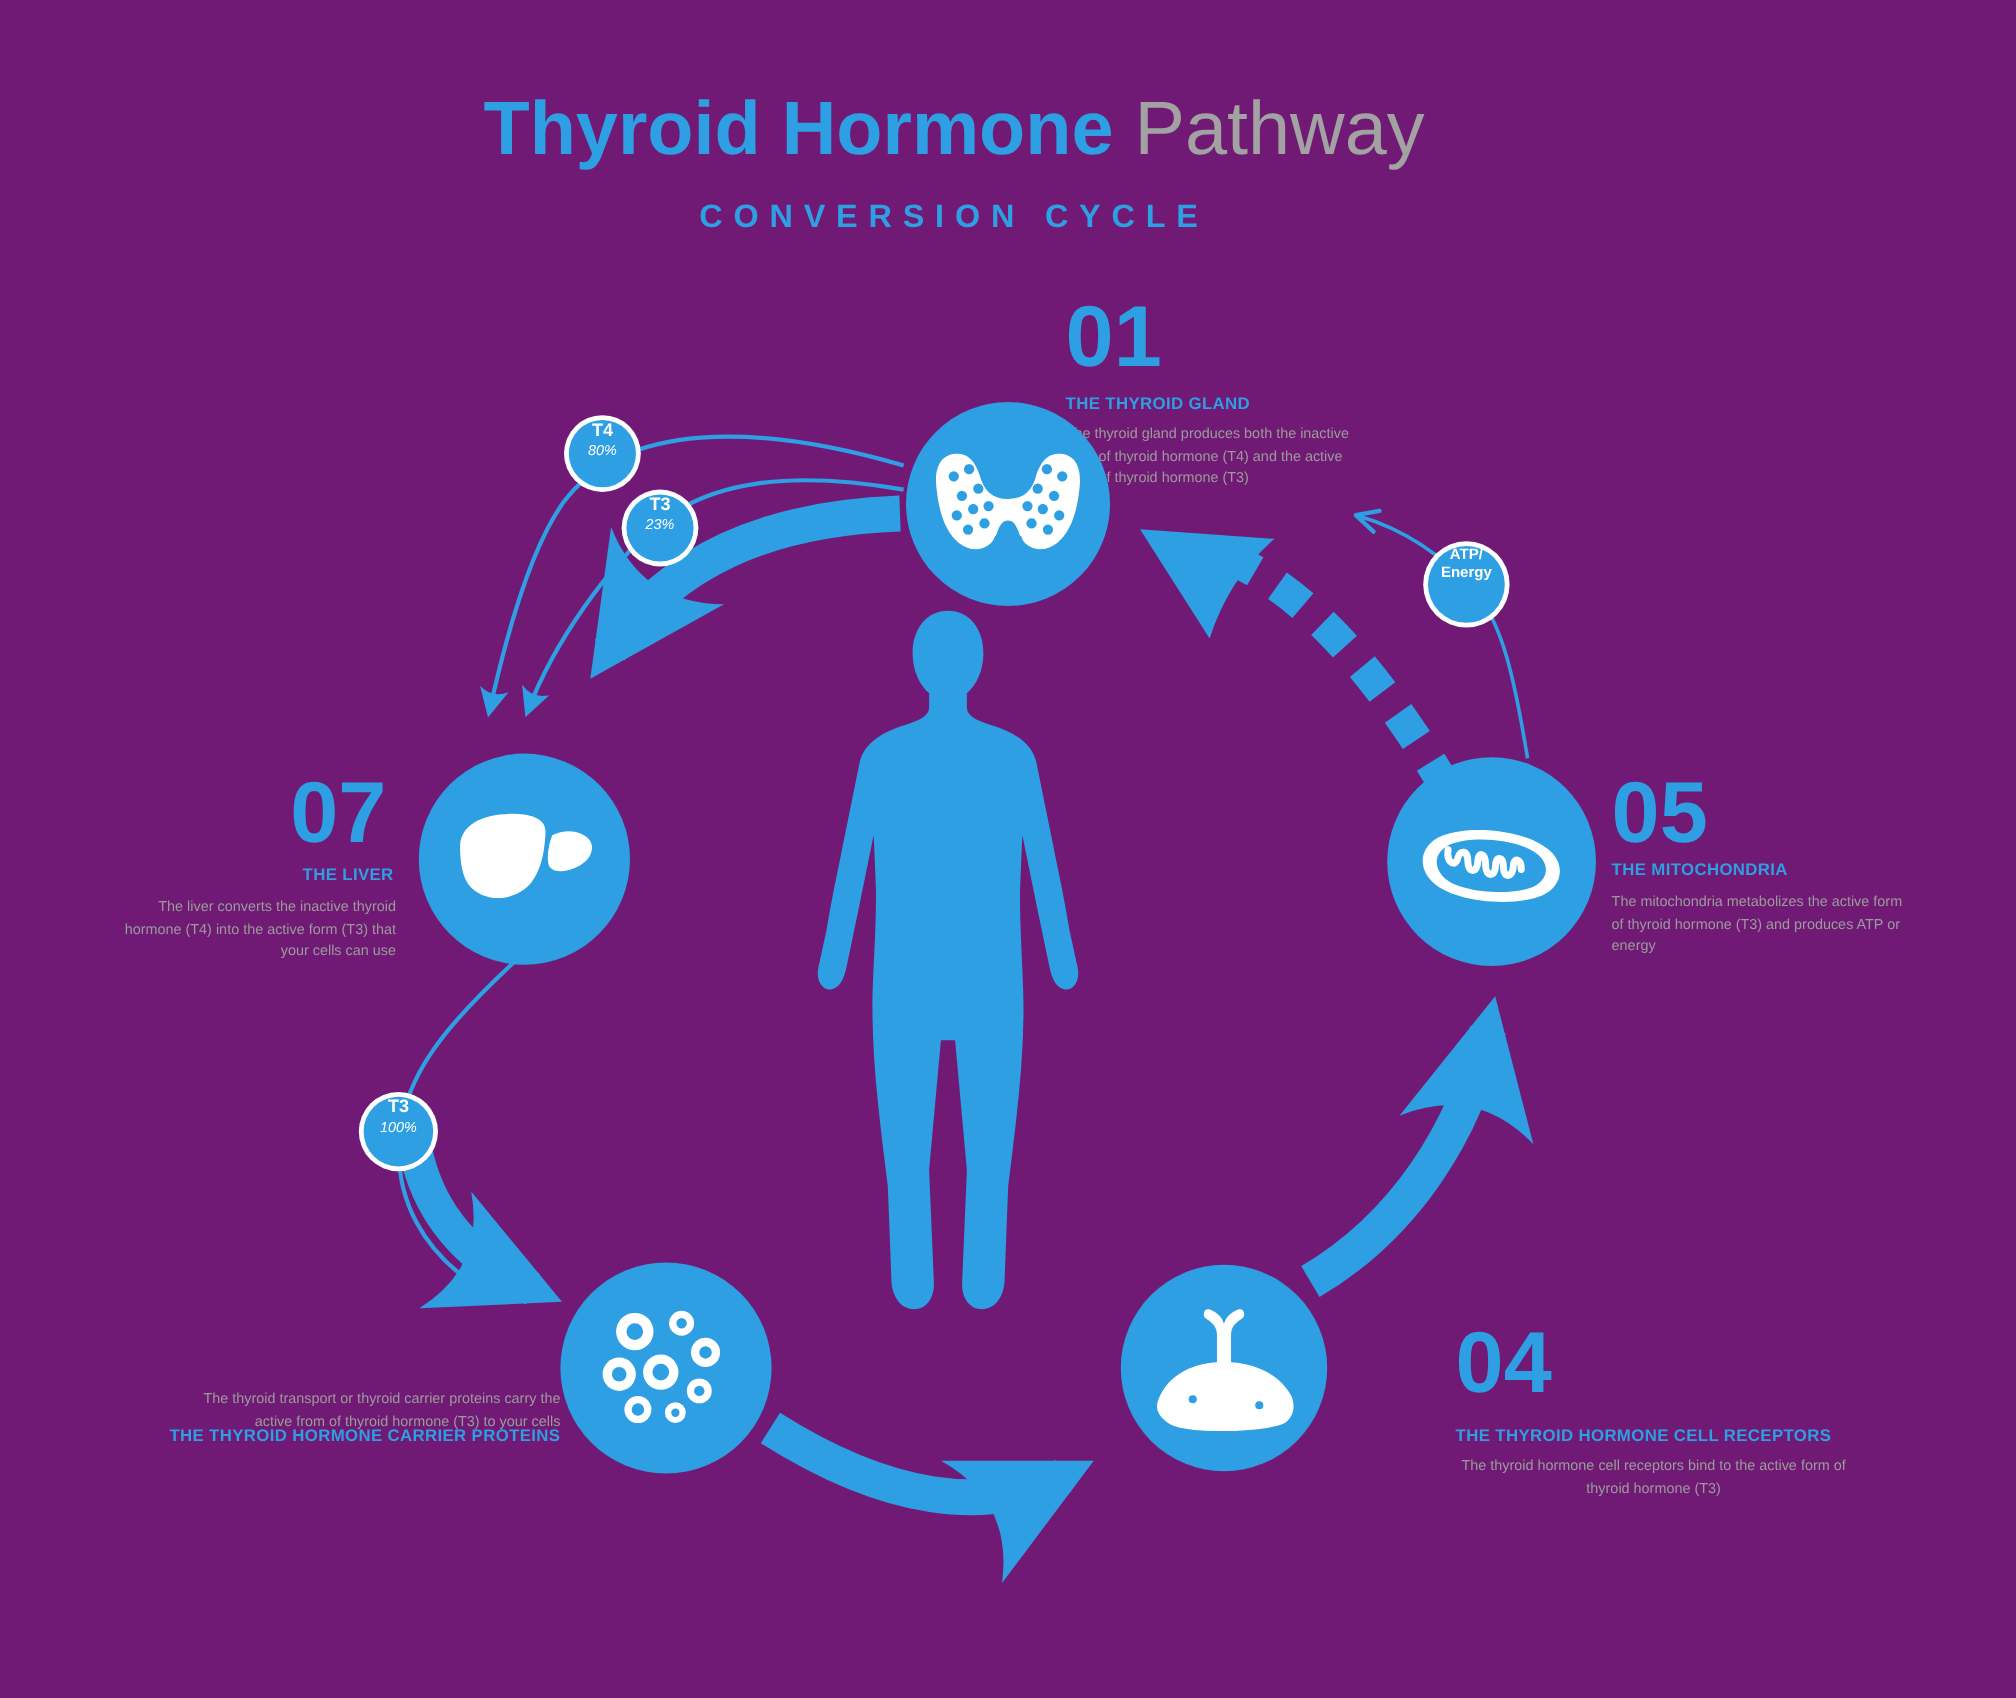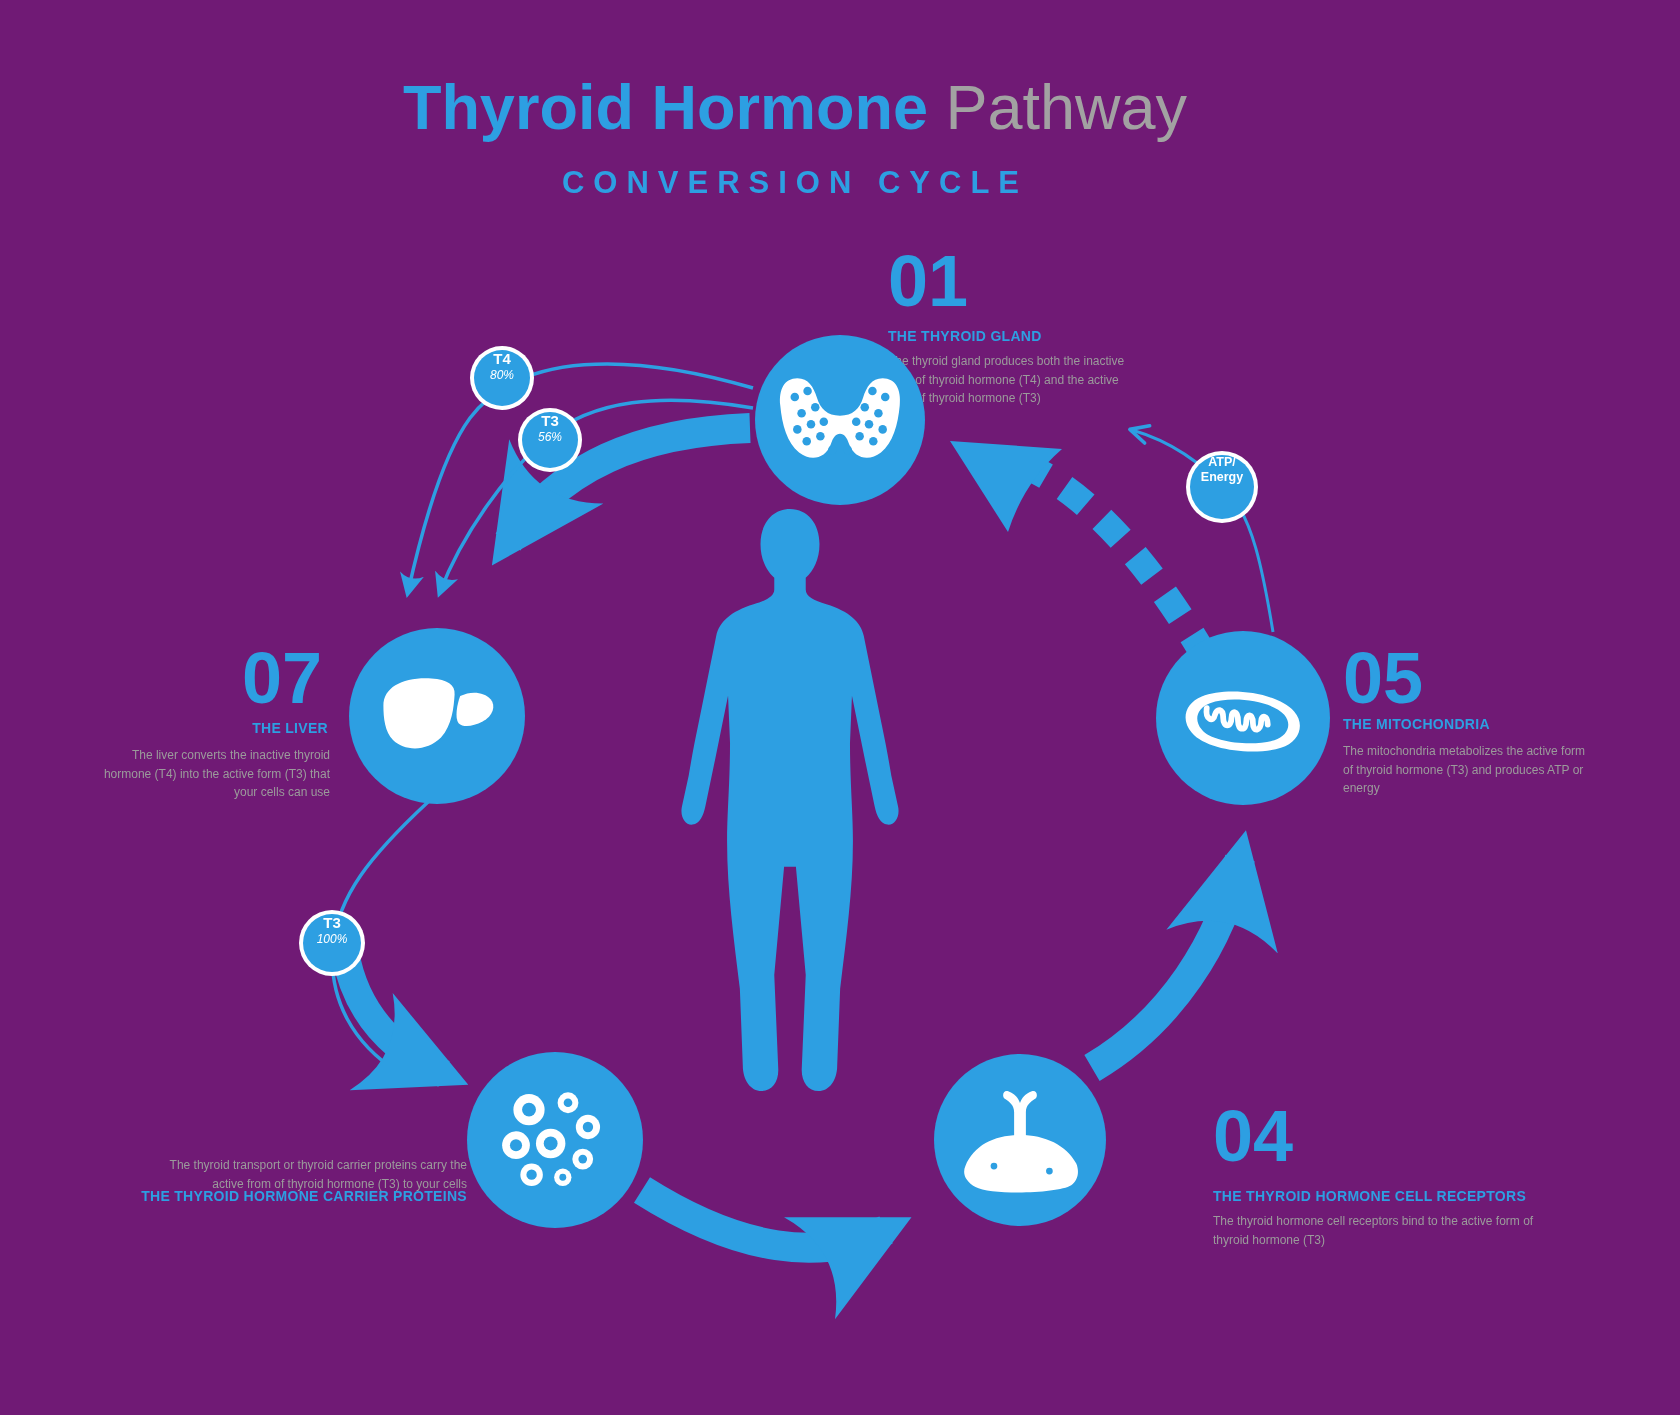--- a/index.html
+++ b/index.html
@@ -4,21 +4,21 @@
 <style>
   html,body{margin:0;padding:0;background:#fff;}
   #canvas{position:relative;width:1680px;height:1415px;background:#701a75;overflow:hidden;
           font-family:"Liberation Sans",sans-serif;}
   .abs{position:absolute;}
   
   #title-wrap{left:0;top:76px;width:1590px;text-align:center;z-index:2;}
   #title-main{font-size:63px;line-height:1;}
   #title-main .bold{font-weight:bold;color:#2D9FE2;}
   #title-main .light{font-weight:400;color:#A2A2A2;}
-  #subtitle{margin-top:26px;font-size:31px;font-weight:bold;color:#2D9FE2;letter-spacing:9px;}
+  #subtitle{margin-top:26px;font-size:27px;font-weight:bold;color:#2D9FE2;letter-spacing:9px;}
   
   .node{position:absolute;border-radius:50%;background:#2D9FE2;display:flex;
         align-items:center;justify-content:center;z-index:2;}
   #node-01{left:755px;top:335px;width:170px;height:170px;}
   #node-02{left:349px;top:628px;width:176px;height:176px;}
   #node-03{left:467px;top:1052px;width:176px;height:176px;}
   #node-04{left:934px;top:1054px;width:172px;height:172px;}
   #node-05{left:1156px;top:631px;width:174px;height:174px;}
   
   .num{position:absolute;font-size:72px;font-weight:bold;color:#2D9FE2;line-height:1;z-index:2;}
@@ -29,21 +29,21 @@
   #head-01{left:888px;top:328px;}
   #desc-01{left:888px;top:352px;width:255px;text-align:left;}
   #num-02{left:90px;top:642px;width:232px;text-align:right;}
   #head-02{left:90px;top:720px;width:238px;text-align:right;}
   #desc-02{left:83px;top:746px;width:247px;text-align:right;}
   #num-03{left:170px;top:1100px;width:295px;text-align:right;}
   #head-03{left:137px;top:1188px;width:330px;text-align:right;}
   #desc-03{left:137px;top:1156px;width:330px;text-align:right;}
   #num-04{left:1213px;top:1100px;}
   #head-04{left:1213px;top:1188px;width:330px;}
-  #desc-04{left:1213px;top:1212px;width:330px;}
+  #desc-04{left:1213px;top:1212px;width:330px;text-align:center;}
   #num-05{left:1343px;top:642px;}
   #head-05{left:1343px;top:716px;width:260px;}
   #desc-05{left:1343px;top:742px;width:250px;}
   
   .badge{position:absolute;border-radius:50%;background:#2D9FE2;color:#fff;display:flex;
          flex-direction:column;align-items:center;z-index:3;
          box-shadow:0 0 0 4px #fff;line-height:1.2;}
   .badge .b1{font-weight:bold;font-size:15px;}
   .badge .b2{font-style:italic;font-size:12px;}
   #badge-t4{left:474px;top:350px;width:56px;height:56px;}
@@ -217,21 +217,21 @@
            C92,78 102,76 102,64 C102,56 110,56 110,68"></path>
     </svg>
   </div>
 
   <div id="badge-t4" class="badge">
     <span class="b1">T4</span>
     <span class="b2">80%</span>
   </div>
   <div id="badge-t3-20" class="badge">
     <span class="b1">T3</span>
-    <span class="b2">56%</span>
+    <span class="b2">23%</span>
   </div>
   <div id="badge-t3-100" class="badge">
     <span class="b1">T3</span>
     <span class="b2">100%</span>
   </div>
   <div id="badge-atp" class="badge">
     <span class="b1">ATP/</span>
     <span class="b2">Energy</span>
   </div>
 

